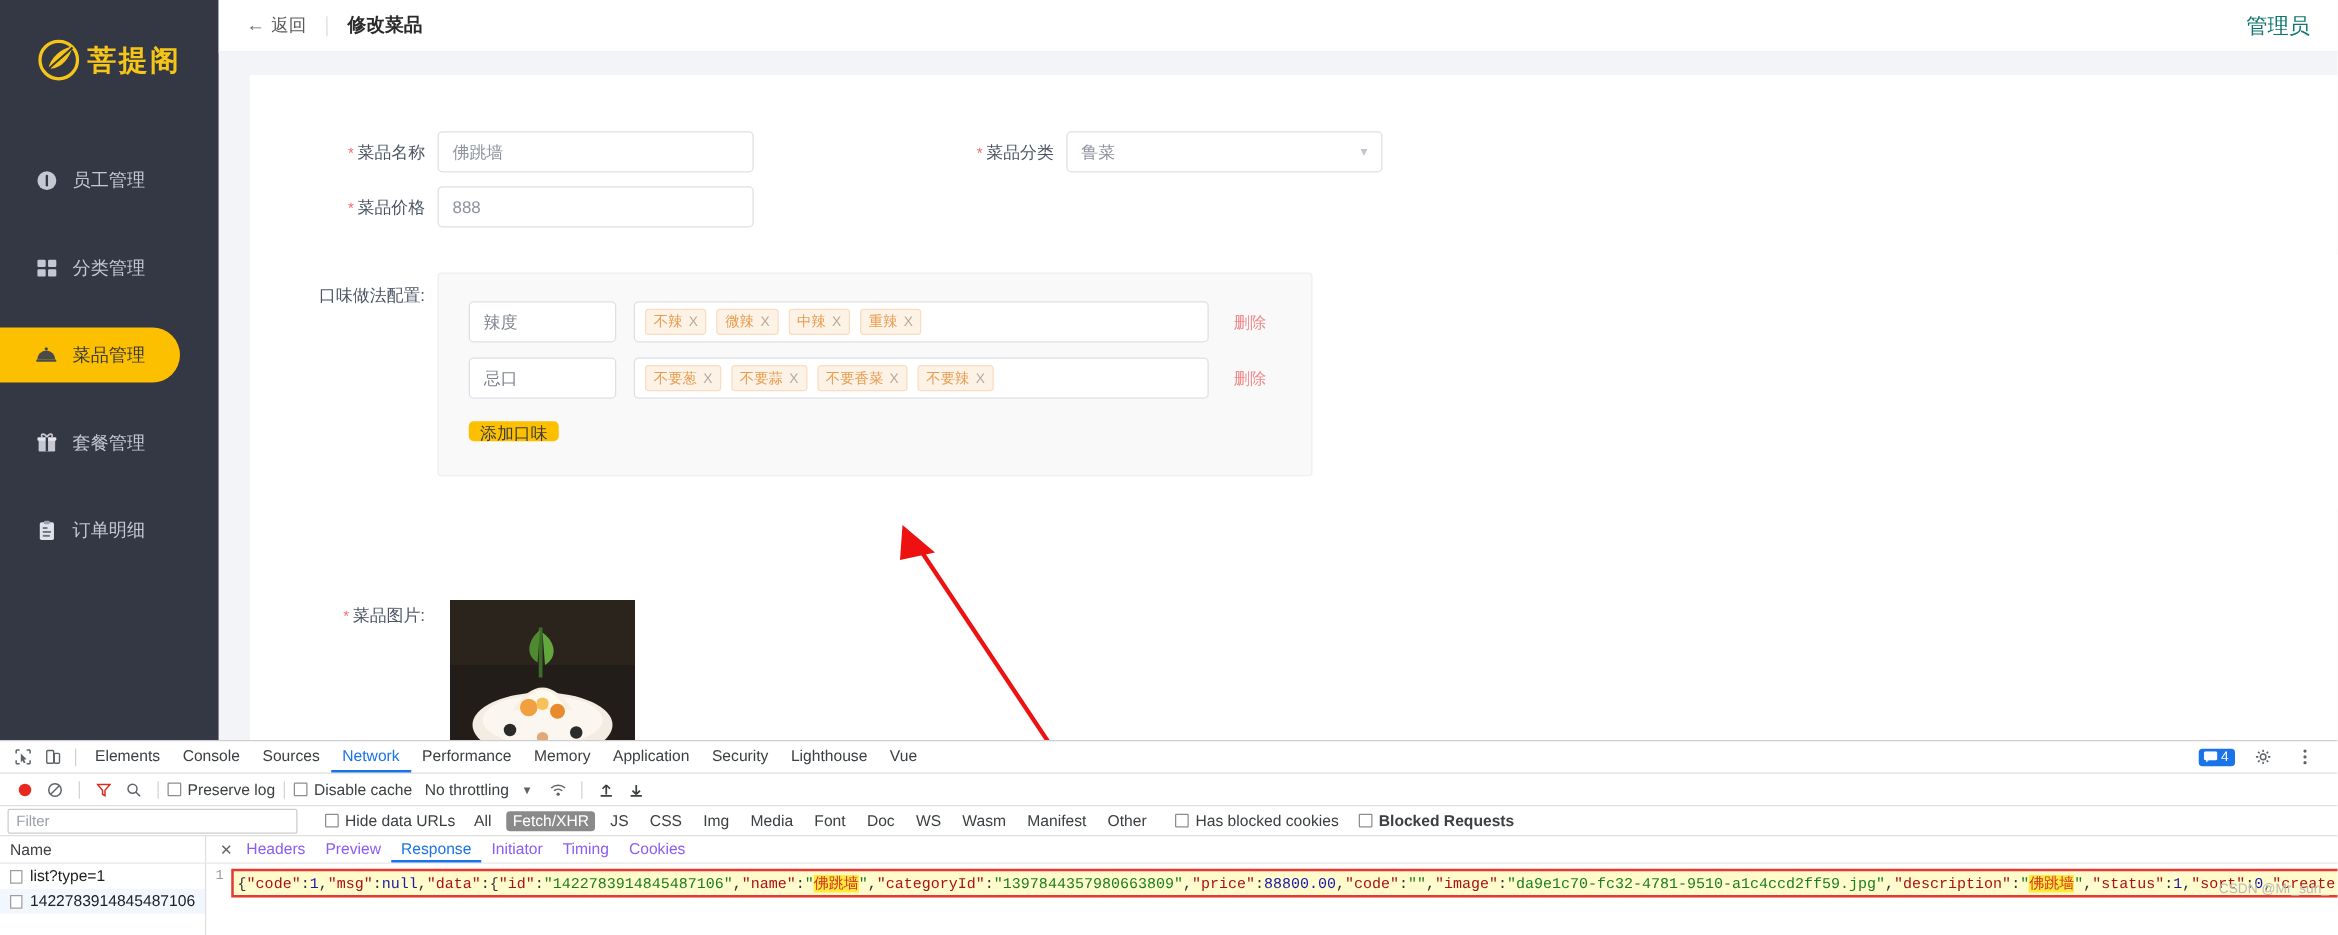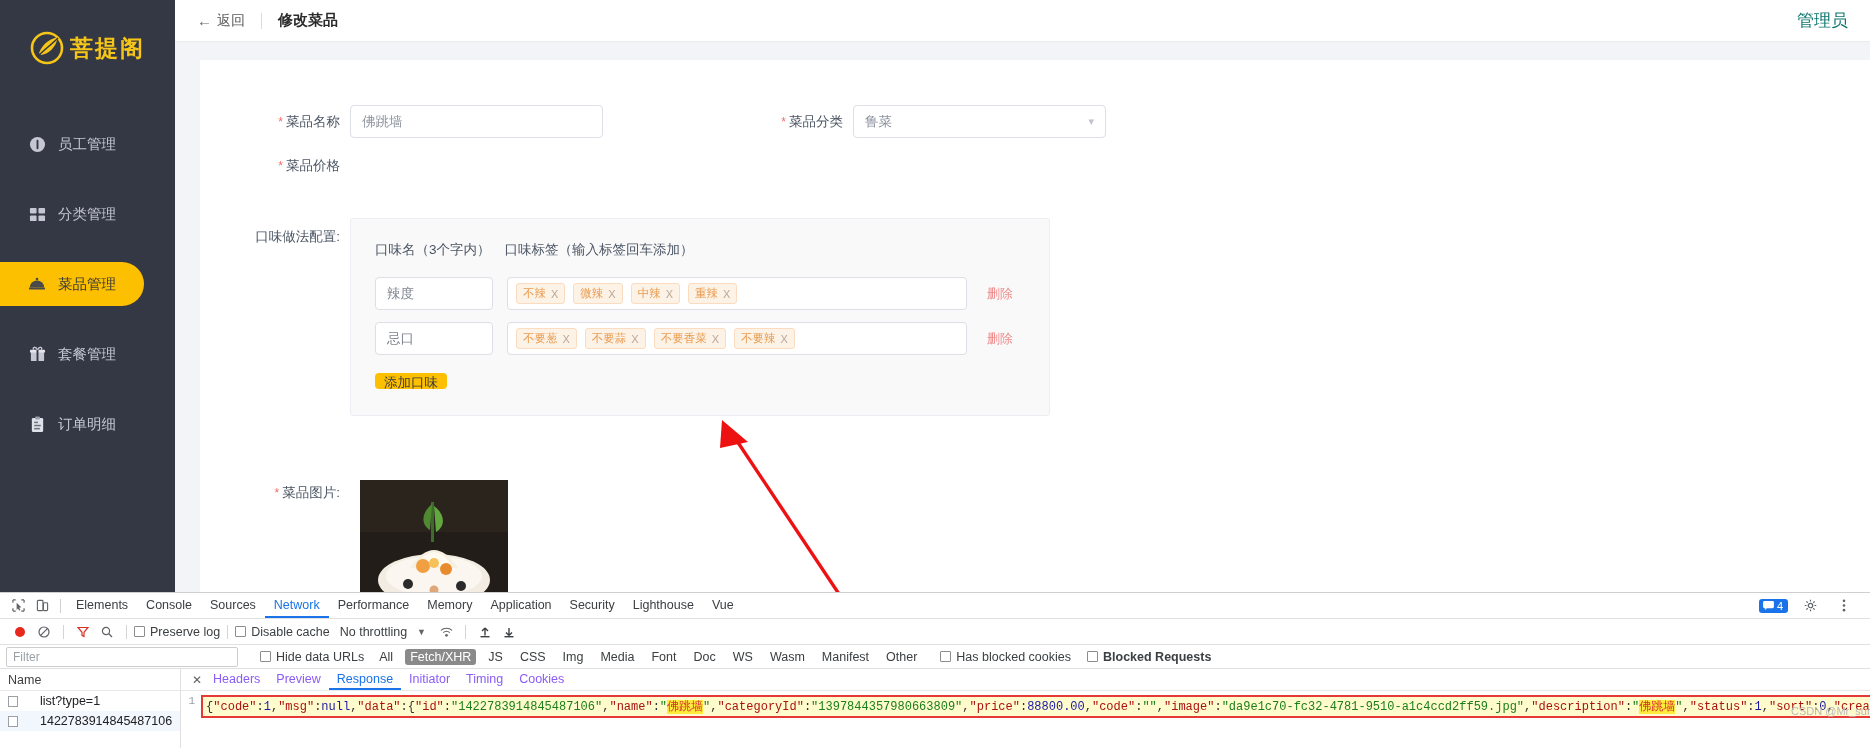--- a/index.html
+++ b/index.html
@@ -139,21 +139,21 @@
   #filter-input {
     width:232px; height:20px; margin-left:6px; border:1px solid #cdcdcd; border-radius:2px;
     background:#fff; display:flex; align-items:center; padding:0 6px; color:#9aa0a6; font-size:12px;
   }
   .ftype { padding:1px 5px; border-radius:3px; cursor:pointer; white-space:nowrap; }
   .ftype.sel { background:#8a8a8a; color:#fff; }
 
   #dt-body { display:flex; height:80px; }
   #dt-left { width:232px; border-right:1px solid #e0e0e0; }
   #dt-left .hdr { height:22px; display:flex; align-items:center; padding:0 8px; border-bottom:1px solid #e8e8e8; font-size:12.5px; color:#3c4043; }
-  .req-row { height:20px; display:flex; align-items:center; gap:22px; padding:0 8px; font-size:12.5px; color:#202124; }
+  .req-row { height:20px; display:flex; align-items:center; gap:6px; padding:0 8px; font-size:12.5px; color:#202124; }
   .req-row.alt { background:#f2f7fd; }
   .sq { width:10px; height:11px; border:1px solid #9aa0a6; background:#fff; display:inline-block; flex:none; }
 
   #dt-right { flex:1; }
   #resp-tabs { height:22px; display:flex; align-items:center; gap:0; padding-left:8px; border-bottom:1px solid #e8e8e8; }
   .x-close { width:16px; text-align:center; color:#5f6368; cursor:pointer; font-size:12px; }
   .rtab { padding:0 8px; height:21px; line-height:21px; font-size:12.5px; color:#8b5cf6; cursor:pointer; }
   .rtab.sel { color:#1a73e8; border-bottom:2px solid #1a73e8; }
 
   #resp-body { position:relative; padding-top:4px; }
@@ -279,29 +279,26 @@
         <div class="inp" style="width:253px; margin-left:10px;">佛跳墙</div>
         <div class="f-label req" style="width:150px; margin-left:90px;">菜品分类</div>
         <div class="inp sel" style="width:253px; margin-left:10px;">
           <span>鲁菜</span>
           <span class="caret">▾</span>
         </div>
       </div>
 
       <div class="form-row" style="position:absolute; left:0; top:89px;">
         <div class="f-label req" style="width:140px;">菜品价格</div>
+        <div class="inp" style="width:253px; margin-left:10px;">888</div>
       </div>
 
       <div class="form-row" style="position:absolute; left:0; top:158px; align-items:flex-start;">
         <div class="f-label" style="width:140px; padding-top:10px;">口味做法配置:</div>
         <div id="flavor-panel" style="margin-left:10px; width:700px; padding:22px 24px 24px 24px;">
-          <div style="display:flex; gap:14px; margin-bottom:18px;">
-            <span class="fp-hint">口味名（3个字内）</span>
-            <span class="fp-hint">口味标签（输入标签回车添加）</span>
-          </div>
 
           <div class="fl-row" style="margin-bottom:12px;">
             <div class="fl-name">辣度</div>
             <div class="fl-tags">
               <span class="tag">
                   <span>不辣</span>
                   <span class="x">X</span>
                 </span>
               <span class="tag">
                   <span>微辣</span>

